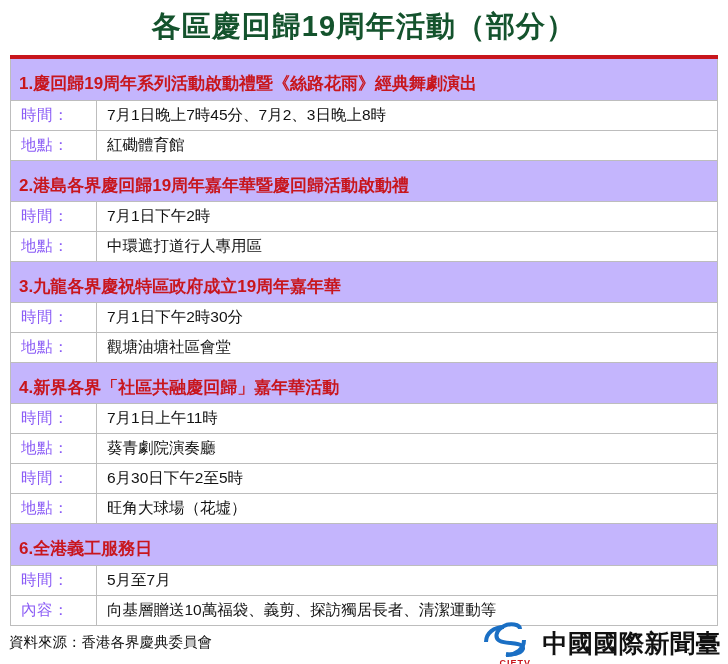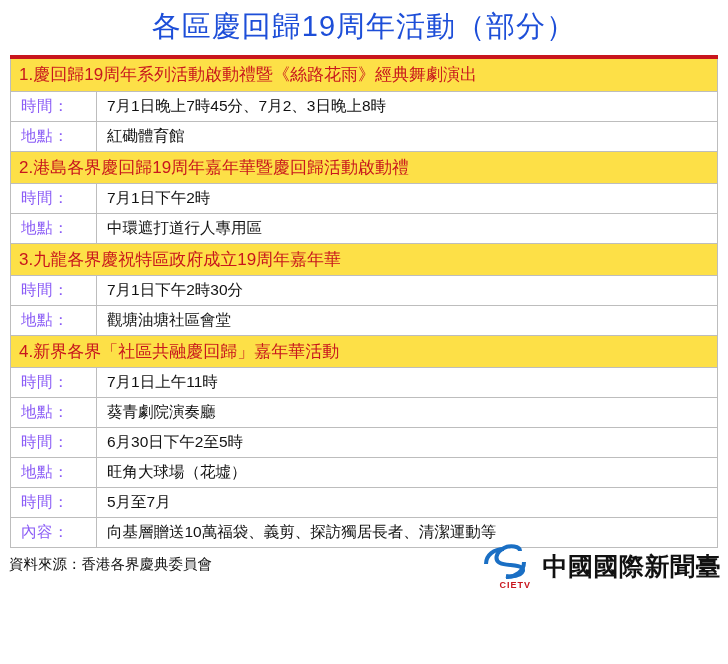--- a/index.html
+++ b/index.html
@@ -21,45 +21,45 @@
     box-sizing: border-box;
     background: #ffffff;
   }
   
   .title-wrap {
     padding: 10px 0 6px 0;
     text-align: center;
   }
   .title {
     font-size: 29px;
-    font-weight: normal;
+    font-weight: bold;
     letter-spacing: 1px;
-    color: #1d4ed8;
+    color: #14532d;
     line-height: 1.15;
   }
   .title-rule {
     height: 4px;
     background: #c8161d;
     margin: 6px 10px 0 10px;
   }
   
   .table {
     margin: 0 10px;
     border-left: 1px solid #bdbdbd;
     border-right: 1px solid #bdbdbd;
     border-bottom: 1px solid #bdbdbd;
     box-sizing: border-box;
   }
   .event-head {
     font-size: 17px;
-    font-weight: normal;
+    font-weight: bold;
     color: #c8161d;
-    padding: 5px 8px 5px 8px;
+    padding: 14px 8px 5px 8px;
     border-bottom: 1px solid #bdbdbd;
-    background: #fde047;
+    background: #c4b5fd;
     line-height: 1.25;
     white-space: nowrap;
   }
   .row {
     display: flex;
     border-bottom: 1px solid #bdbdbd;
     min-height: 27px;
   }
   .row:last-child {
     border-bottom: none;
@@ -179,20 +179,21 @@
 
     <div class="row">
       <div class="label">時間：</div>
       <div class="value">6月30日下午2至5時</div>
     </div>
     <div class="row">
       <div class="label">地點：</div>
       <div class="value">旺角大球場（花墟）</div>
     </div>
 
+    <div class="event-head">6.全港義工服務日</div>
     <div class="row">
       <div class="label">時間：</div>
       <div class="value">5月至7月</div>
     </div>
     <div class="row">
       <div class="label">內容：</div>
       <div class="value">向基層贈送10萬福袋、義剪、探訪獨居長者、清潔運動等</div>
     </div>
 
   </div>

